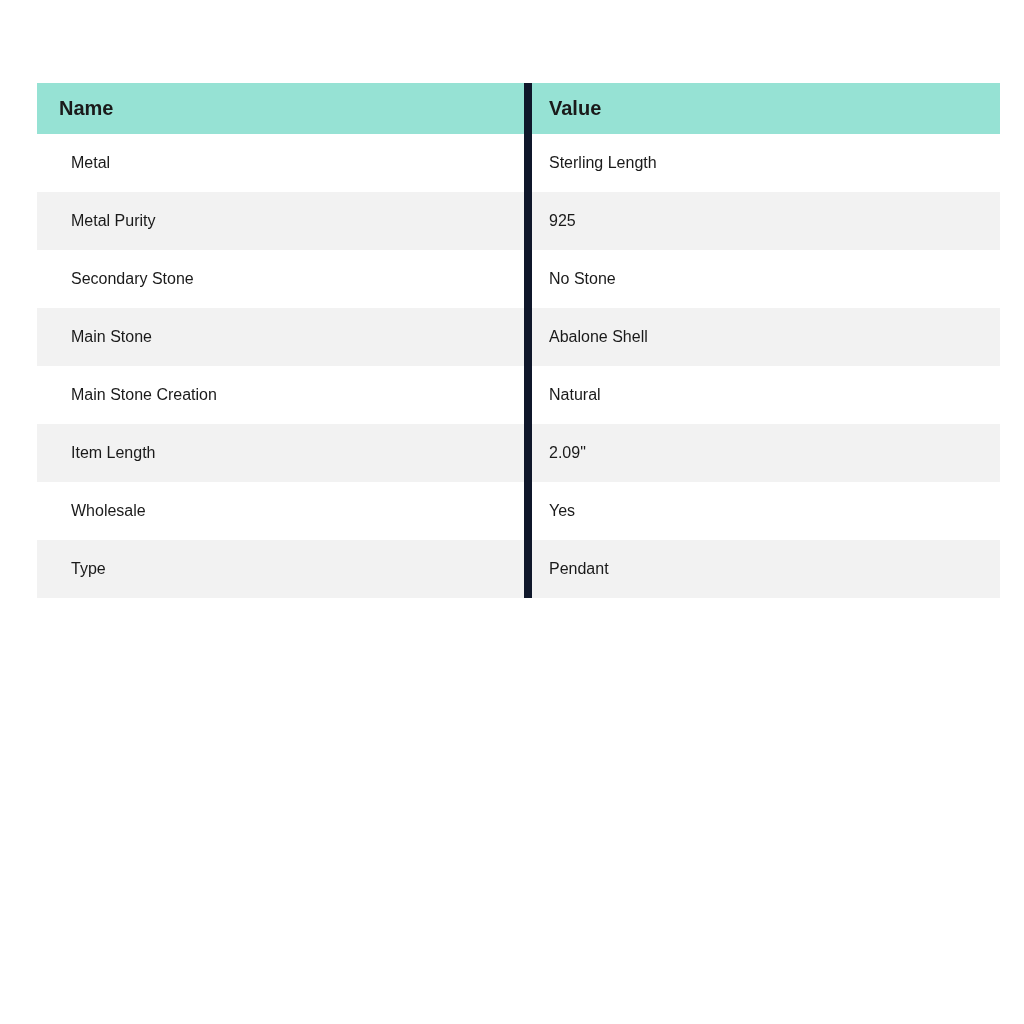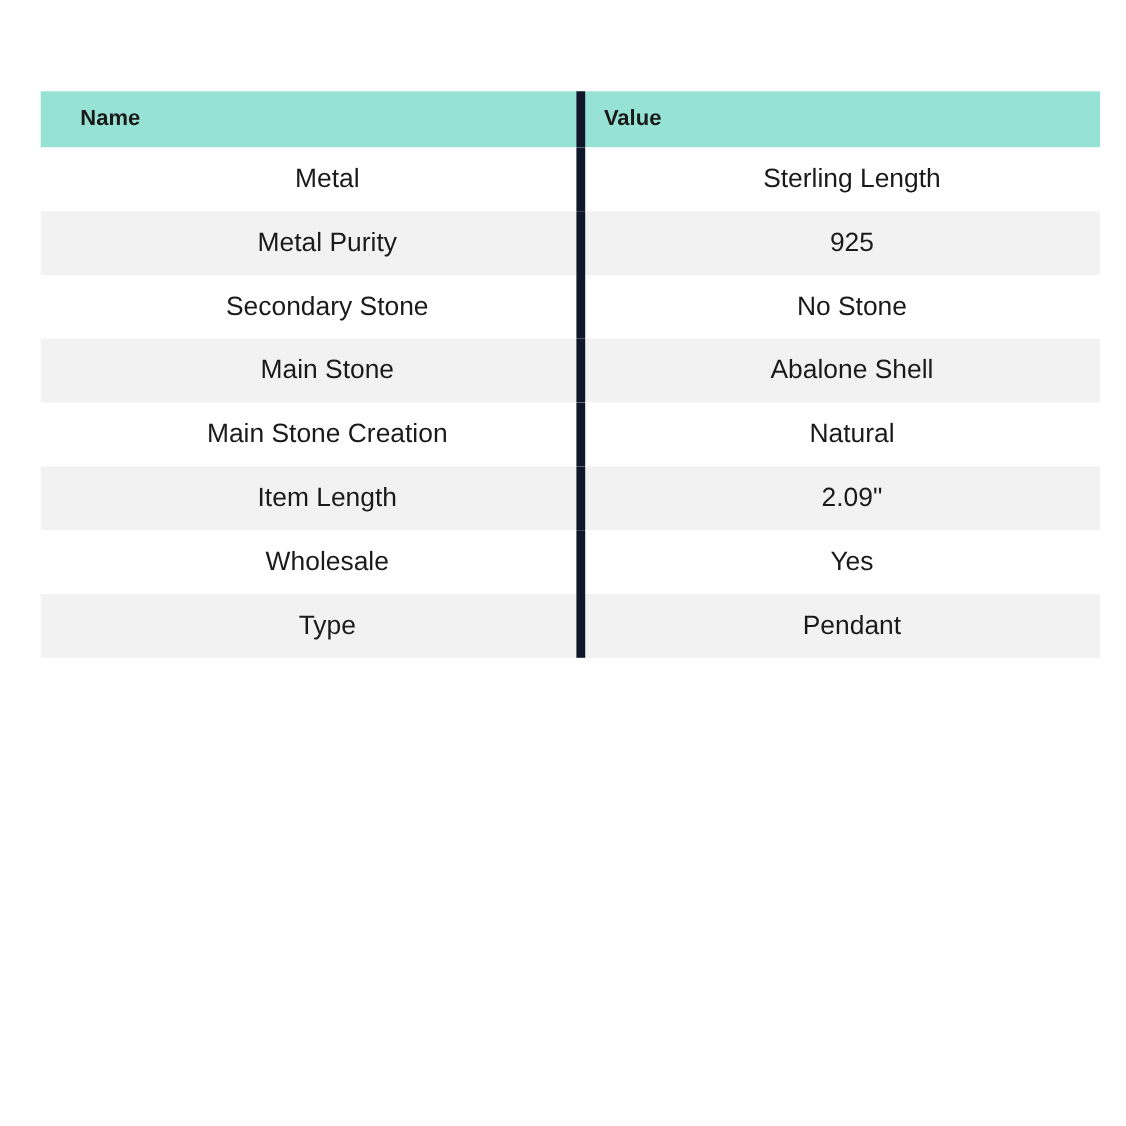--- a/index.html
+++ b/index.html
@@ -25,28 +25,28 @@
     table-layout: fixed;
   }
   .spec-table col.c-name { width: 487px; }
   .spec-table th {
     background: #96e2d4;
     height: 51px;
     font-size: 20px;
     font-weight: 700;
     text-align: left;
     vertical-align: middle;
-    padding: 0 0 0 36px;
+    padding: 0 0 0 22px;
     white-space: nowrap;
   }
   .spec-table td {
     height: 58px;
-    font-size: 24px;
+    font-size: 16px;
     font-weight: 400;
-    text-align: center;
+    text-align: left;
     vertical-align: middle;
     padding: 0 0 0 34px;
     background: #ffffff;
     white-space: nowrap;
   }
   .spec-table th.col-value,
   .spec-table td.col-value {
     border-left: 8px solid #0f172a;
     padding-left: 17px;
   }

